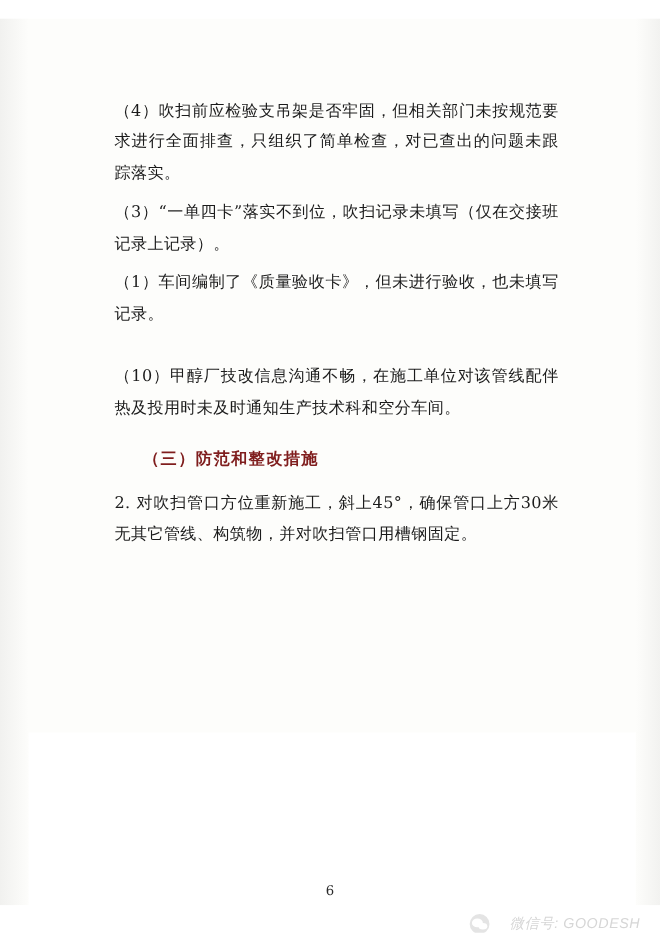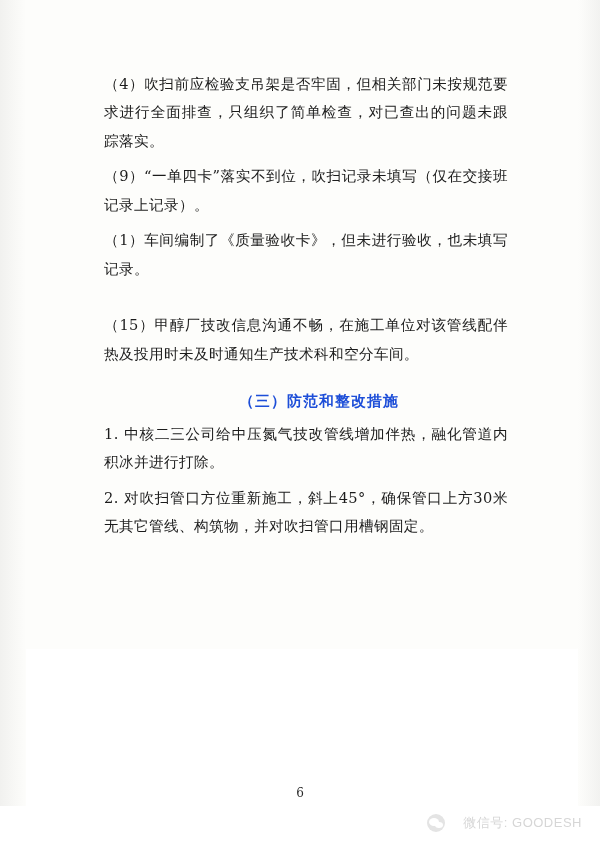--- a/index.html
+++ b/index.html
@@ -10,21 +10,21 @@
   body {
     width: 600px;
     height: 848px;
     position: relative;
     font-family: "DejaVu Serif", serif;
     overflow: hidden;
   }
   .page {
     position: absolute;
     left: 0;
-    top: 0;
+    top: 17px;
     width: 600px;
     height: 649px;
     background: #fdfdfb;
     border-radius: 26px;
   }
   .doc-body {
     position: absolute;
     left: 0;
     top: 0;
     width: 600px;
@@ -40,25 +40,24 @@
     text-justify: inter-ideograph;
     letter-spacing: 0.4px;
   }
   .para.first-p {
     padding-top: 70px;
   }
   .heading {
     font-size: 14.8px;
     line-height: 1.95;
     font-weight: bold;
-    color: #1d4ed8;
+    color: #7f1d1d;
     margin: 0;
     padding: 12px 92px 4px 130px;
     letter-spacing: 1.2px;
-    text-align: center;
   }
   .spacer-sm { height: 7px; }
   .page-number {
     position: absolute;
     left: 0;
     top: 786px;
     width: 600px;
     text-align: center;
     font-size: 12px;
     color: #2a2a2a;
@@ -76,20 +75,21 @@
     position: absolute;
     right: 18px;
     top: 814px;
     display: flex;
     align-items: flex-start;
     gap: 18px;
     color: #d9d9d9;
     font-family: "Liberation Sans", sans-serif;
     font-size: 13px;
     letter-spacing: 0.5px;
+    font-style: italic;
   }
   .wx-icon {
     width: 18px;
     height: 18px;
     border-radius: 50%;
     background: #e4e4e4;
     position: relative;
     display: inline-block;
   }
   .wx-icon::before,
@@ -127,33 +127,32 @@
 </head>
 <body>
 
 <div class="page">
   <div class="edge-left"></div>
   <div class="edge-right"></div>
 
   <div class="doc-body">
     <p class="para first-p">（4）吹扫前应检验支吊架是否牢固，但相关部门未按规范要求进行全面排查，只组织了简单检查，对已查出的问题未跟踪落实。</p>
     <div class="spacer-sm"></div>
-    <p class="para">（9）“一单四卡”落实不到位，吹扫记录未填写（仅在交接班记录上记录）。</p>
+    <p class="para">（3）“一单四卡”落实不到位，吹扫记录未填写（仅在交接班记录上记录）。</p>
     <div class="spacer-sm"></div>
     <p class="para">（1）车间编制了《质量验收卡》，但未进行验收，也未填写记录。</p>
     <div class="spacer-sm"></div>
     <div class="spacer-sm"></div>
     <div class="spacer-sm"></div>
     <div class="spacer-sm"></div>
-    <p class="para">（15）甲醇厂技改信息沟通不畅，在施工单位对该管线配伴热及投用时未及时通知生产技术科和空分车间。</p>
+    <p class="para">（10）甲醇厂技改信息沟通不畅，在施工单位对该管线配伴热及投用时未及时通知生产技术科和空分车间。</p>
     <div class="spacer-sm"></div>
 
     <h2 class="heading">（三）防范和整改措施</h2>
 
-    <p class="para">1. 中核二三公司给中压氮气技改管线增加伴热，融化管道内积冰并进行打除。</p>
     <div class="spacer-sm"></div>
     <p class="para">2. 对吹扫管口方位重新施工，斜上45°，确保管口上方30米无其它管线、构筑物，并对吹扫管口用槽钢固定。</p>
   </div>
 
   <div class="page-number">6</div>
 
   <div class="watermark-bar"></div>
   <div class="watermark">
     <span class="wx-icon"></span>
     <span class="watermark-text">微信号: GOODESH</span>

